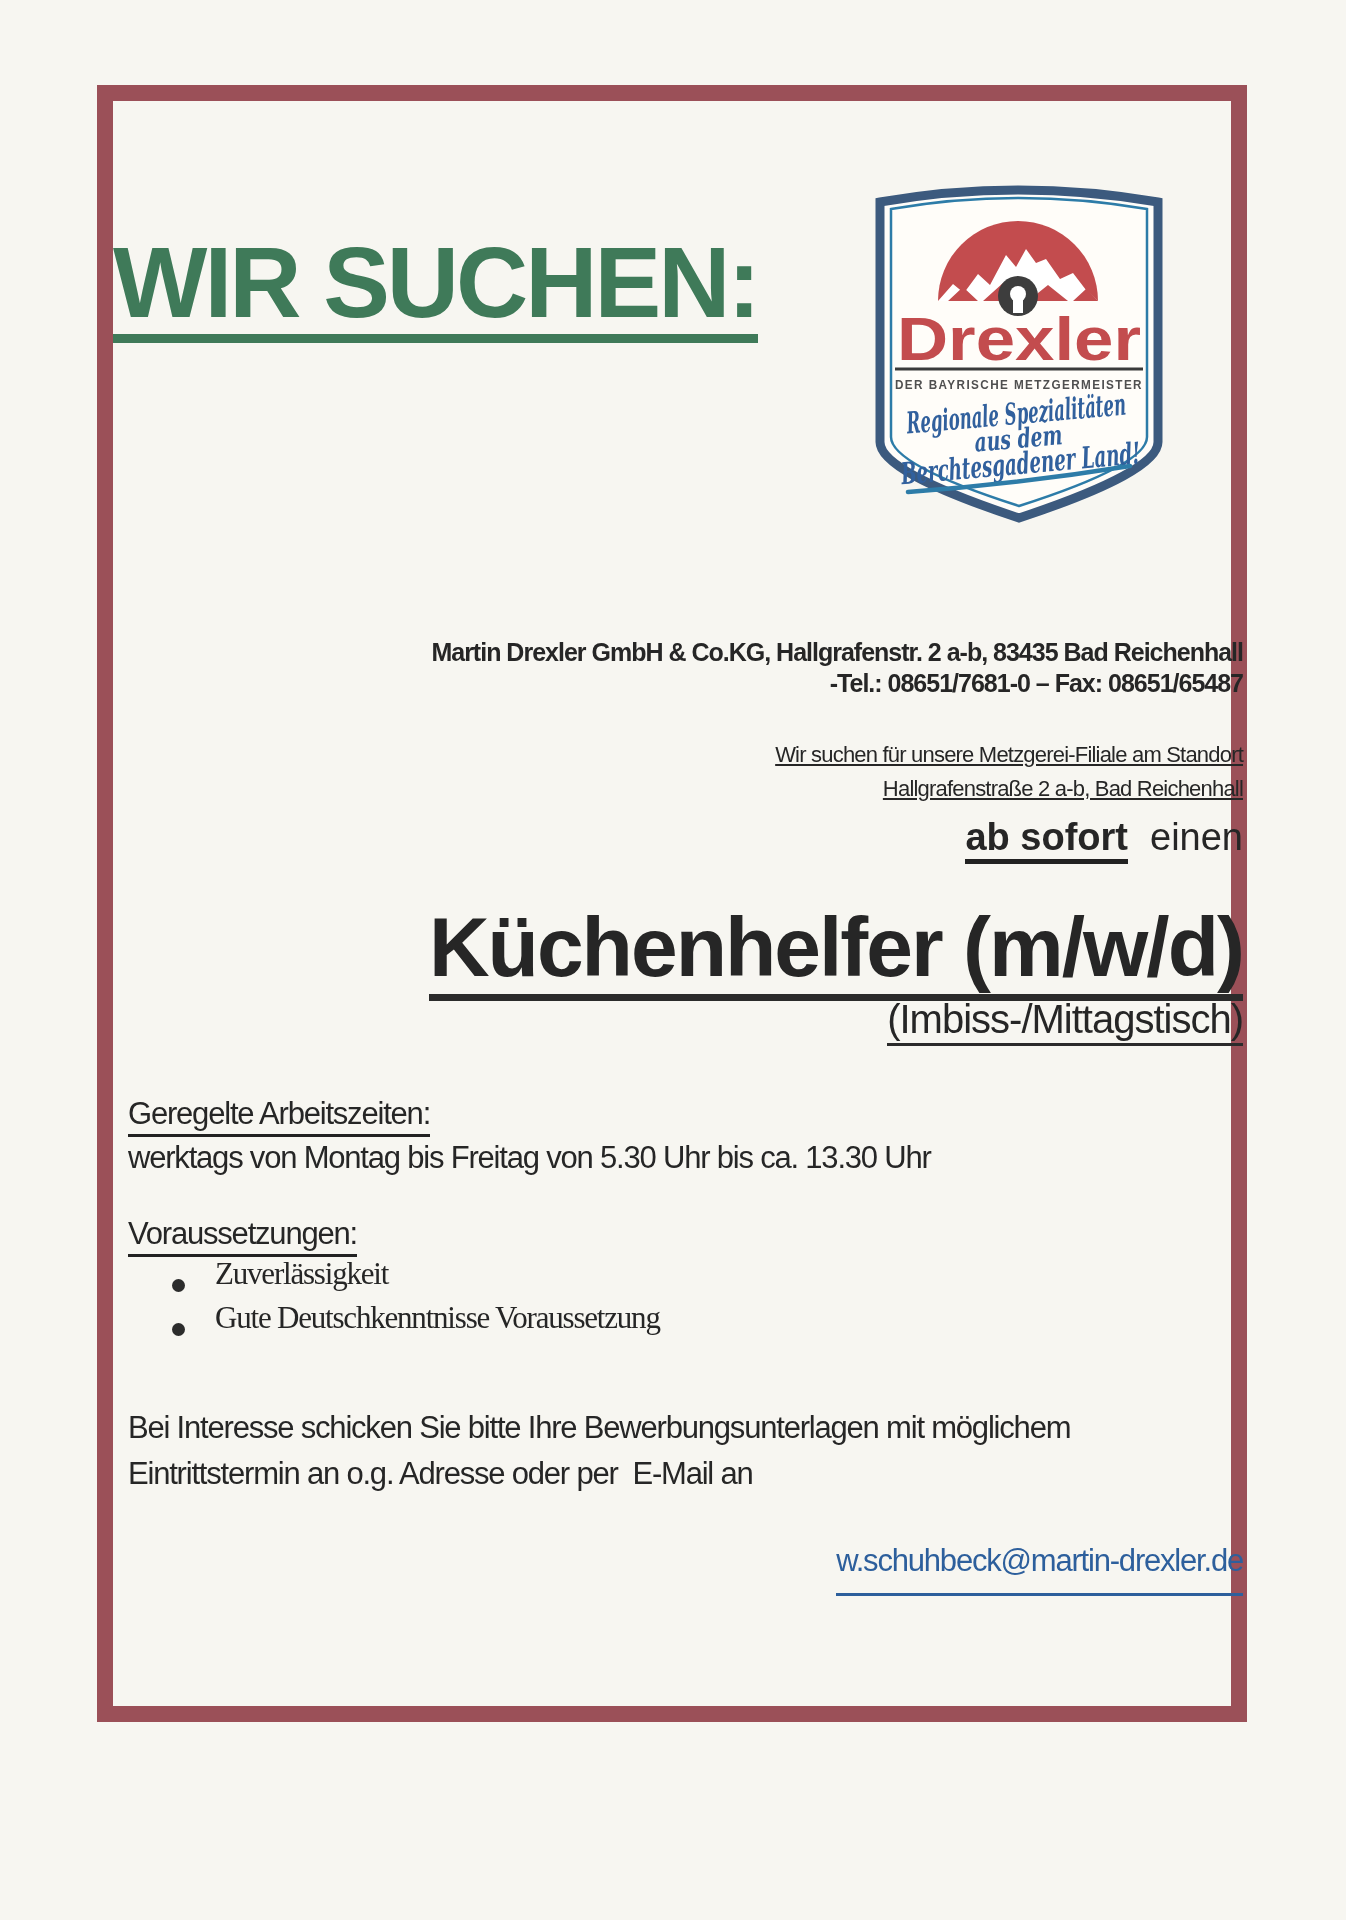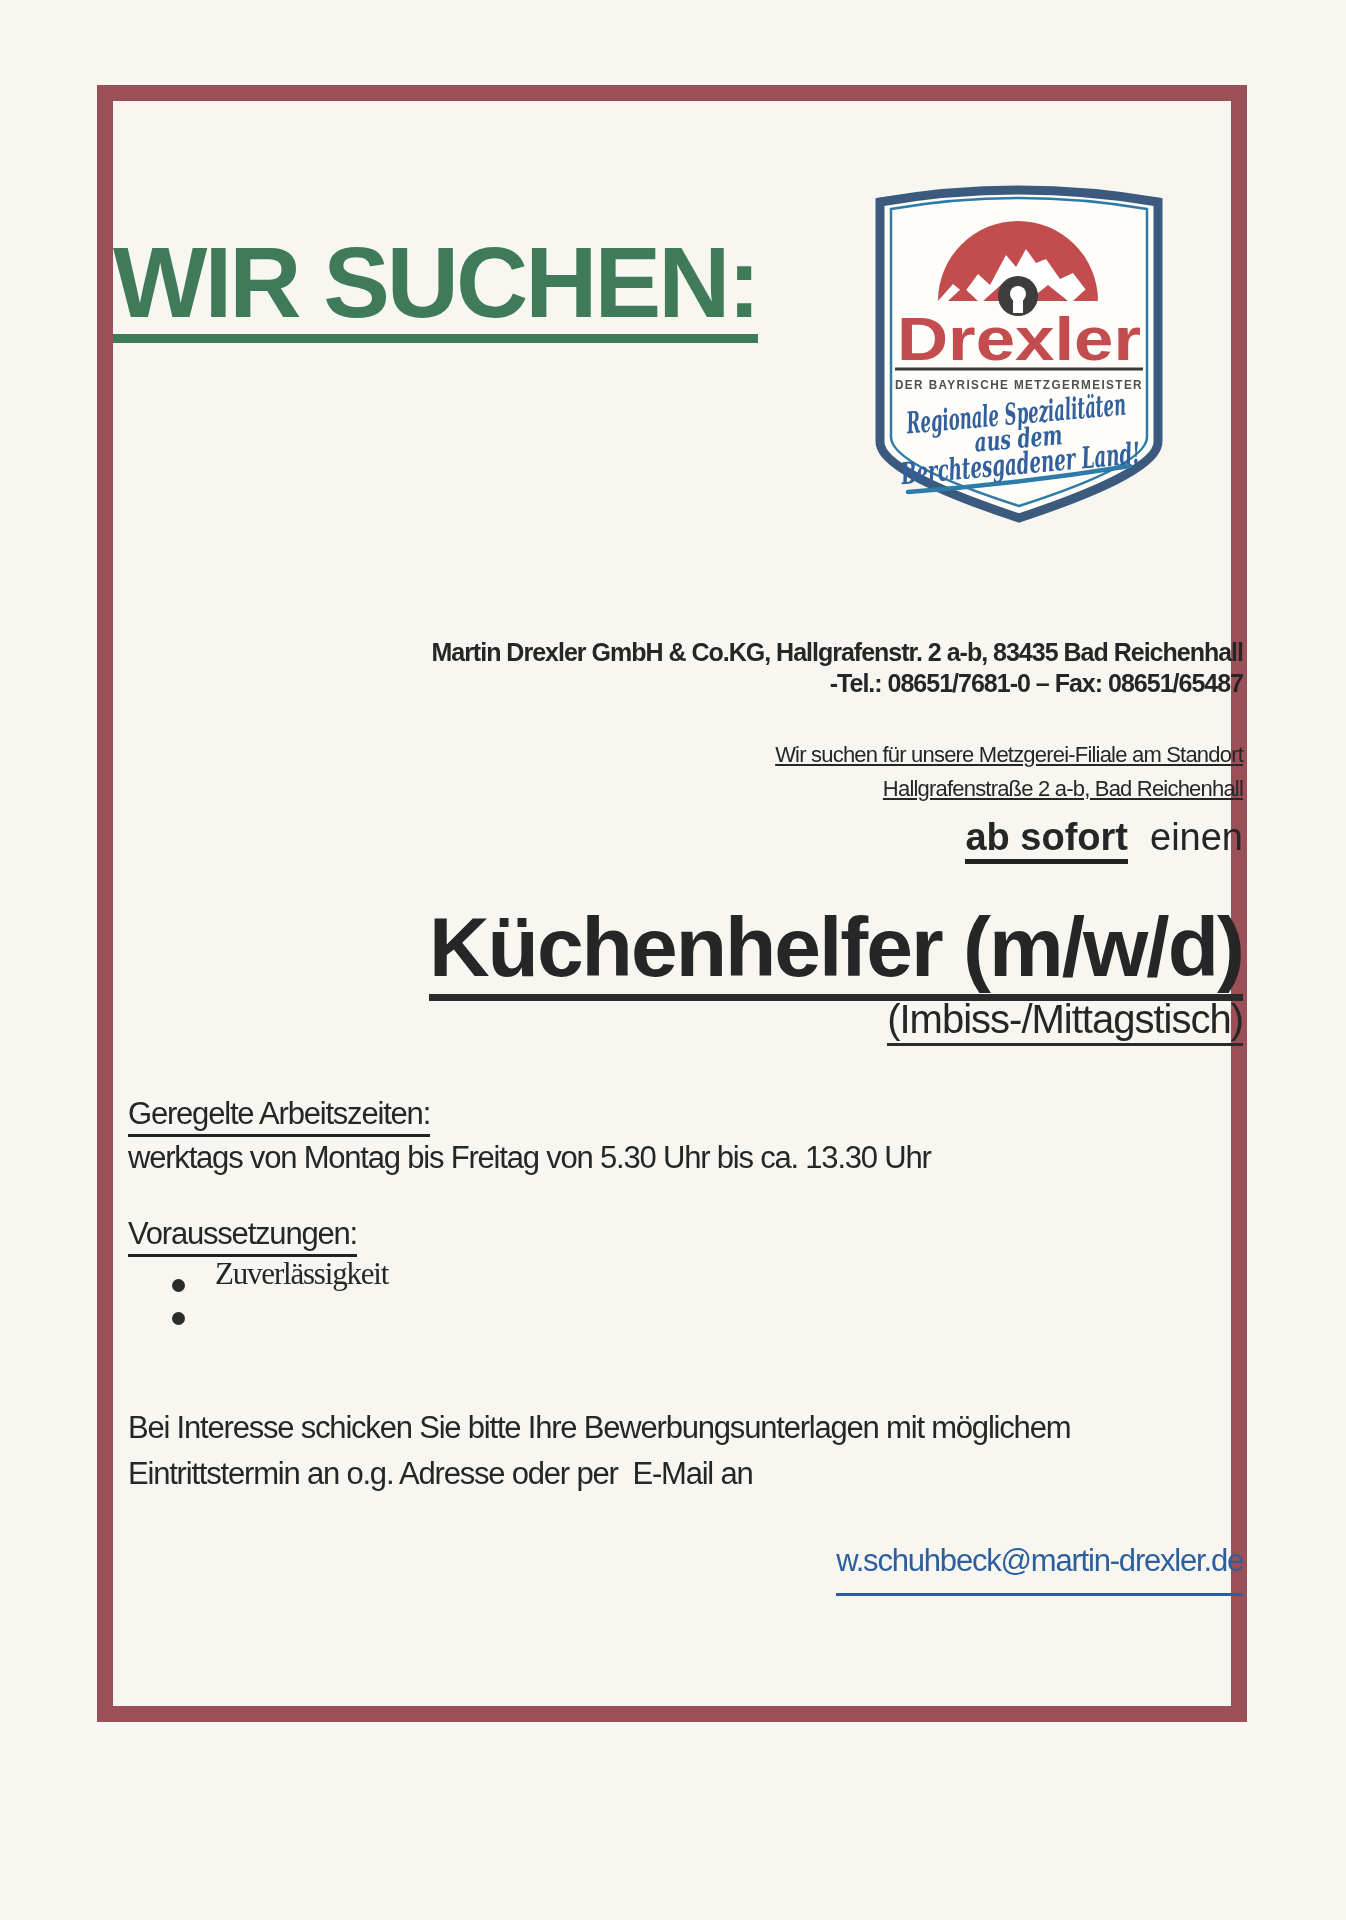--- a/index.html
+++ b/index.html
@@ -151,20 +151,21 @@
 
 <div class="left-col body-text" style="top:1216px">
   <span class="section-head bold">Voraussetzungen:</span>
 </div>
 <div class="left-col body-text bullet-row" style="top:1256px">
   <span class="bullet-dot"></span>
   <span>Zuverlässigkeit</span>
 </div>
 <div class="left-col body-text bullet-row" style="top:1300px">
   <span class="bullet-dot"></span>
+  <span>Gute Deutschkenntnisse Voraussetzung</span>
 </div>
 
 <div class="left-col body-text app-line" style="top:1410px">Bei Interesse schicken Sie bitte Ihre Bewerbungsunterlagen mit möglichem</div>
 <div class="left-col body-text app-line" style="top:1456px">Eintrittstermin an o.g. Adresse oder per  E-Mail an</div>
 
 <div class="center-band body-text" style="top:1543px">
   <span class="email-link">w.schuhbeck@martin-drexler.de</span>
 </div>
 
 </body></html>

